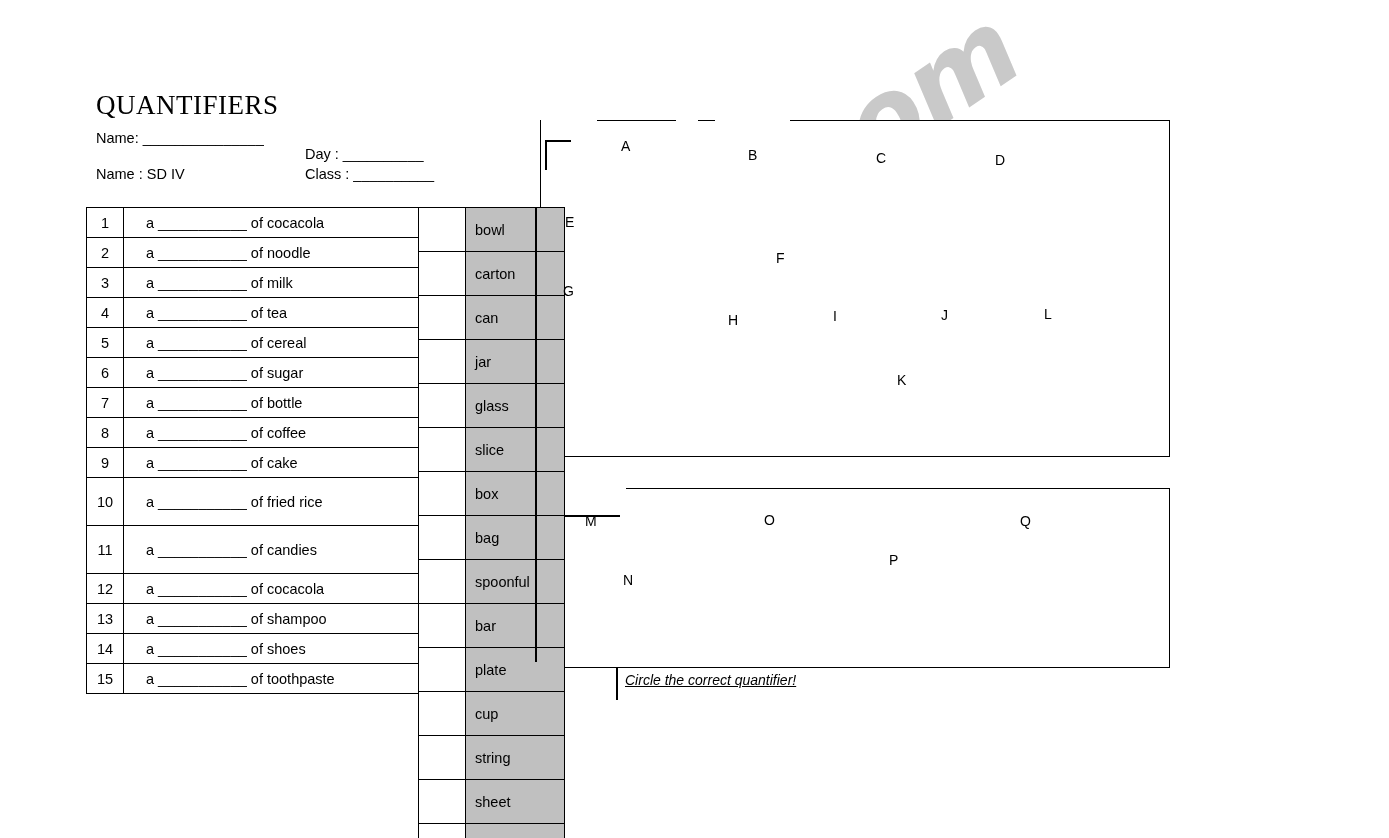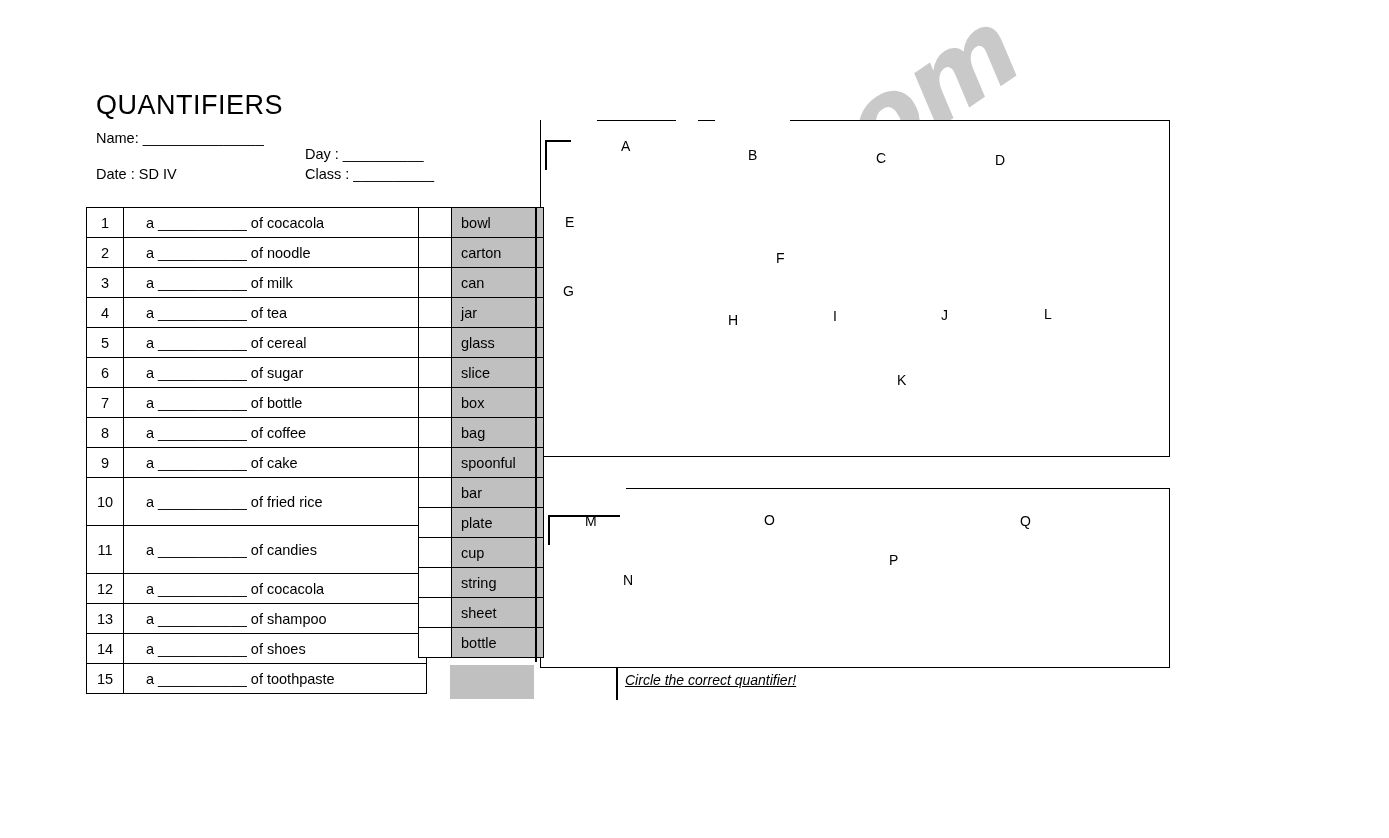--- a/index.html
+++ b/index.html
@@ -29,21 +29,21 @@
     white-space:nowrap;
     pointer-events:none;
     z-index:5;
     letter-spacing:-2px;
   }
 
   
   #title{
     position:absolute;left:96px;top:90px;
     font-size:27px;letter-spacing:0.5px;font-weight:400;
-    font-family:Liberation Sans, sans-serif;
+    font-family:Liberation Serif, serif;
     z-index:10;
   }
 
   
   .meta{position:absolute;z-index:10;font-size:14.5px;white-space:nowrap;}
   #meta-name {left:96px; top:130px;}
   #meta-class{left:96px; top:166px;}
   #meta-day  {left:305px;top:146px;}
   #meta-date {left:305px;top:166px;}
 
@@ -70,21 +70,21 @@
   }
   #left-table tr.tall td{height:47px;}
 
   
   #wordbank{
     position:absolute;left:418px;top:207px;z-index:10;
   }
   #wordbank table{border-collapse:collapse;}
   #wordbank td{
     border:1px solid #000;
-    height:29px;padding:0;font-size:14.5px;
+    height:29px;padding:7px;font-size:14.5px;
   }
   #wordbank td.box{width:32px;background:#fff;}
   #wordbank td.word{
     width:82px;background:#c0c0c0;padding-left:9px;
     border-left:1px solid #000;
   }
   #wb-gray-overhang{
     position:absolute;left:450px;top:665px;
     width:84px;height:34px;background:#c0c0c0;
     z-index:9;
@@ -147,21 +147,21 @@
 </head>
 <body>
 
 <div class="page">
 
   <div id="watermark">eSLprintables.com</div>
 
   <div id="title">QUANTIFIERS</div>
 
   <div class="meta" id="meta-name">Name: _______________</div>
-  <div class="meta" id="meta-class">Date : SD IV</div>
+  <div class="meta" id="meta-class">Name : SD IV</div>
   <div class="meta" id="meta-day">Day  : __________</div>
   <div class="meta" id="meta-date">Class : __________</div>
 
   <table id="left-table">
     <tbody>
       <tr>
         <td class="num">1</td>
         <td class="phrase">a ___________ of cocacola</td>
       </tr>
       <tr>

